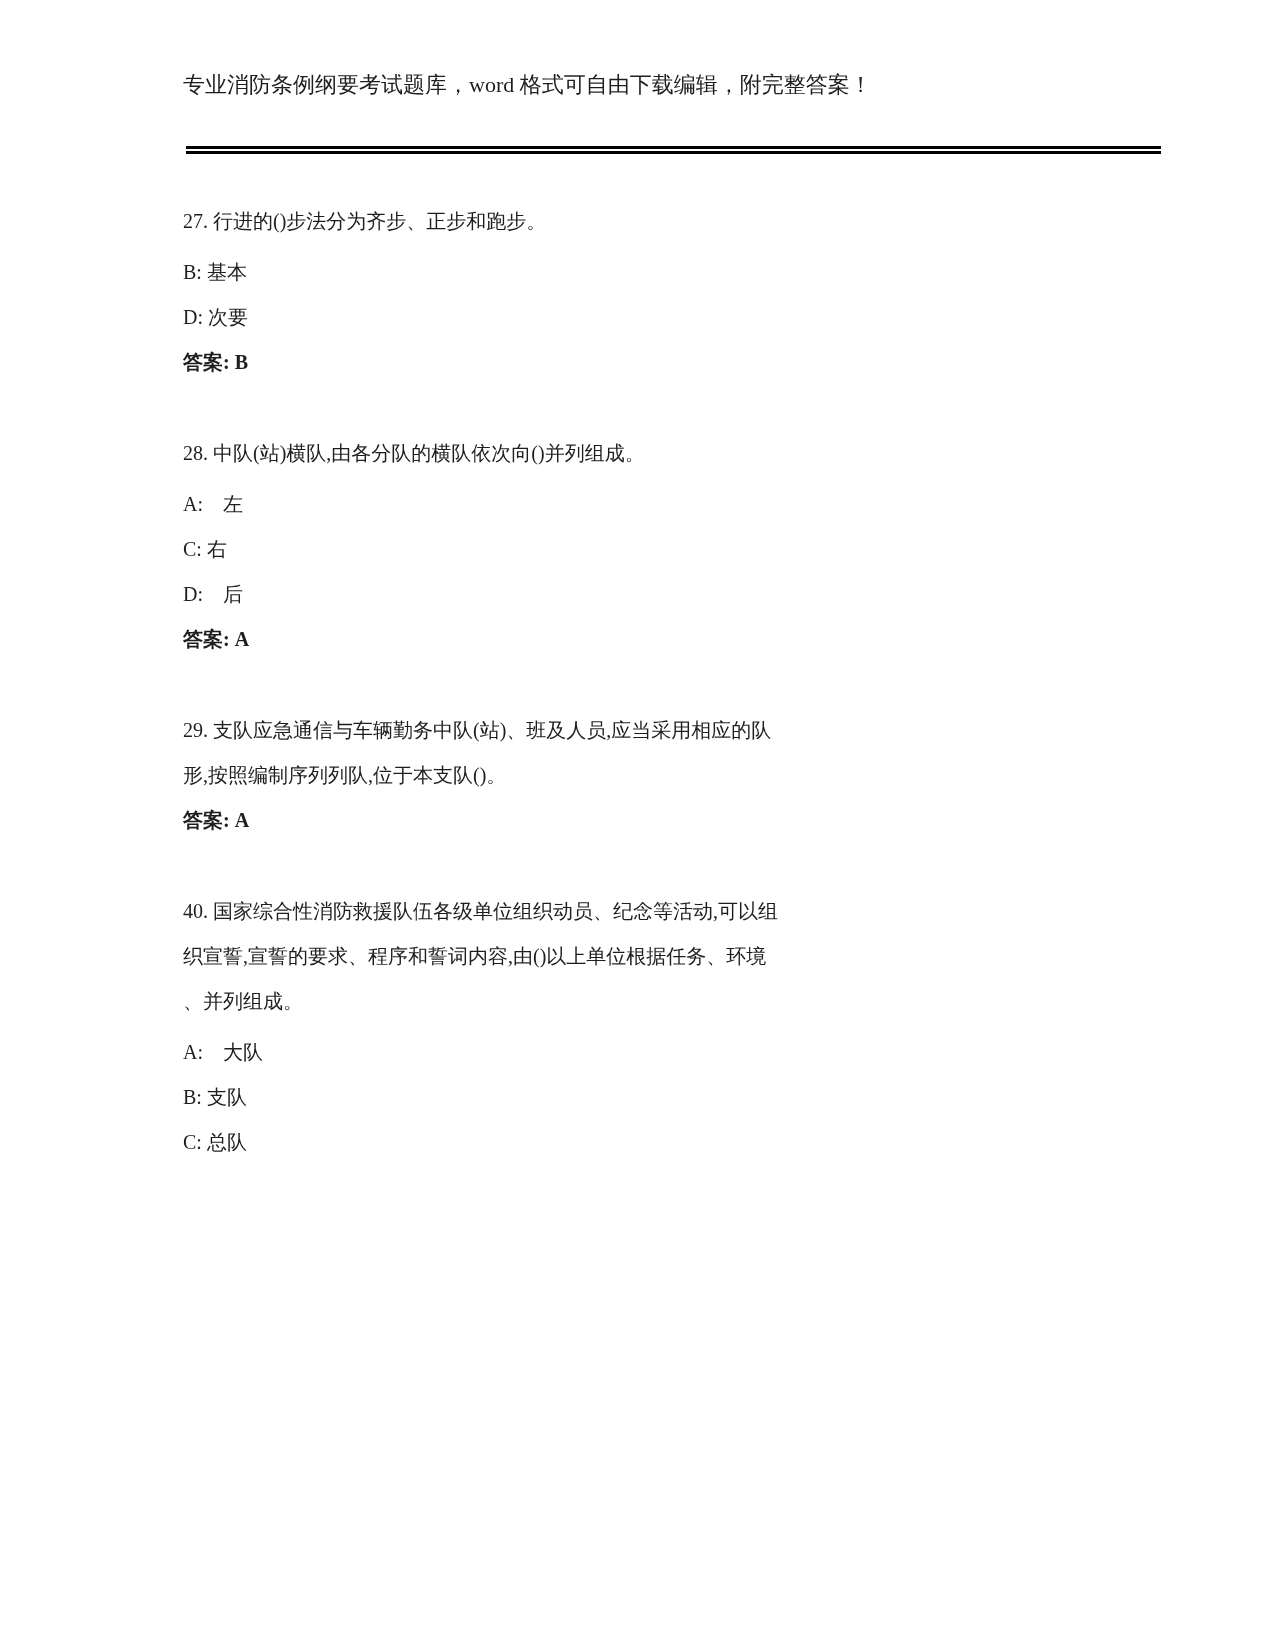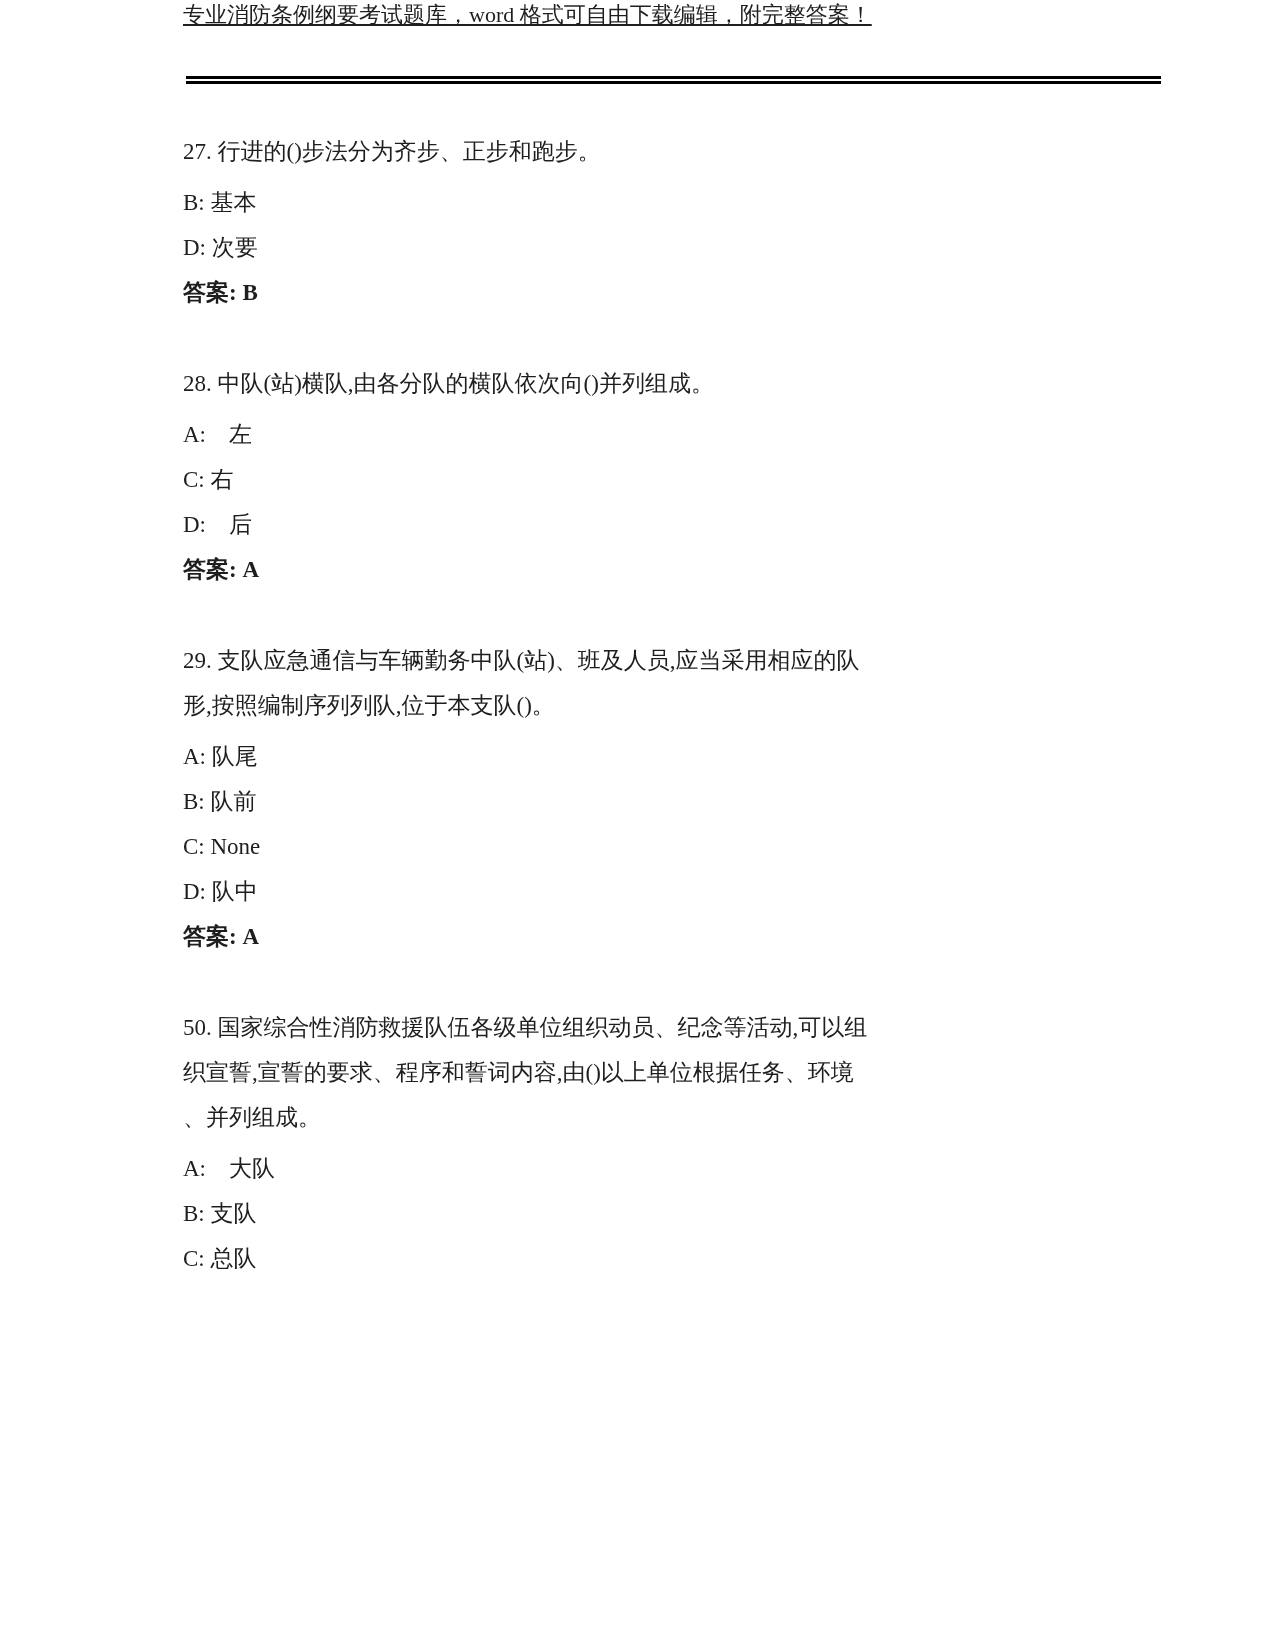--- a/index.html
+++ b/index.html
@@ -10,41 +10,41 @@
   .page {
     position: relative;
     width: 1275px;
     height: 1650px;
     background: #ffffff;
     font-family: "Liberation Serif", "DejaVu Serif", serif;
     color: #1e1e1e;
     overflow: hidden;
   }
   .page-header {
+    padding-top: 70px;
     margin-left: 183px;
     width: 980px;
-    text-decoration: underline;
   }
   .header-title {
     font-size: 22px;
     line-height: 30px;
     white-space: nowrap;
   }
   .header-divider {
     margin-left: 3px;
     margin-top: 46px;
     width: 975px;
     height: 2px;
     border-top: 3px solid #000000;
     border-bottom: 3px solid #000000;
   }
   .content {
     margin-left: 183px;
     width: 960px;
-    font-size: 23px;
+    font-size: 20px;
     overflow: hidden; 
   }
   .question { margin-top: 46px; }
   .question.first { margin-top: 45px; }
   .qline {
     line-height: 45px;
   }
   .options { margin-top: 6px; }
   .opt {
     line-height: 45px;
@@ -81,31 +81,25 @@
         <div class="opt">A:　左</div>
         <div class="opt">C: 右</div>
         <div class="opt">D:　后</div>
       </div>
       <div class="answer">答案: A</div>
     </section>
 
     <section class="question">
       <div class="qline">29. 支队应急通信与车辆勤务中队(站)、班及人员,应当采用相应的队</div>
       <div class="qline">形,按照编制序列列队,位于本支队()。</div>
-      <div class="options">
-        <div class="opt">A: 队尾</div>
-        <div class="opt">B: 队前</div>
-        <div class="opt">C: None</div>
-        <div class="opt">D: 队中</div>
-      </div>
       <div class="answer">答案: A</div>
     </section>
 
     <section class="question">
-      <div class="qline">50. 国家综合性消防救援队伍各级单位组织动员、纪念等活动,可以组</div>
+      <div class="qline">40. 国家综合性消防救援队伍各级单位组织动员、纪念等活动,可以组</div>
       <div class="qline">织宣誓,宣誓的要求、程序和誓词内容,由()以上单位根据任务、环境</div>
       <div class="qline">、并列组成。</div>
       <div class="options">
         <div class="opt">A:　大队</div>
         <div class="opt">B: 支队</div>
         <div class="opt">C: 总队</div>
       </div>
     </section>
 
   </div>

